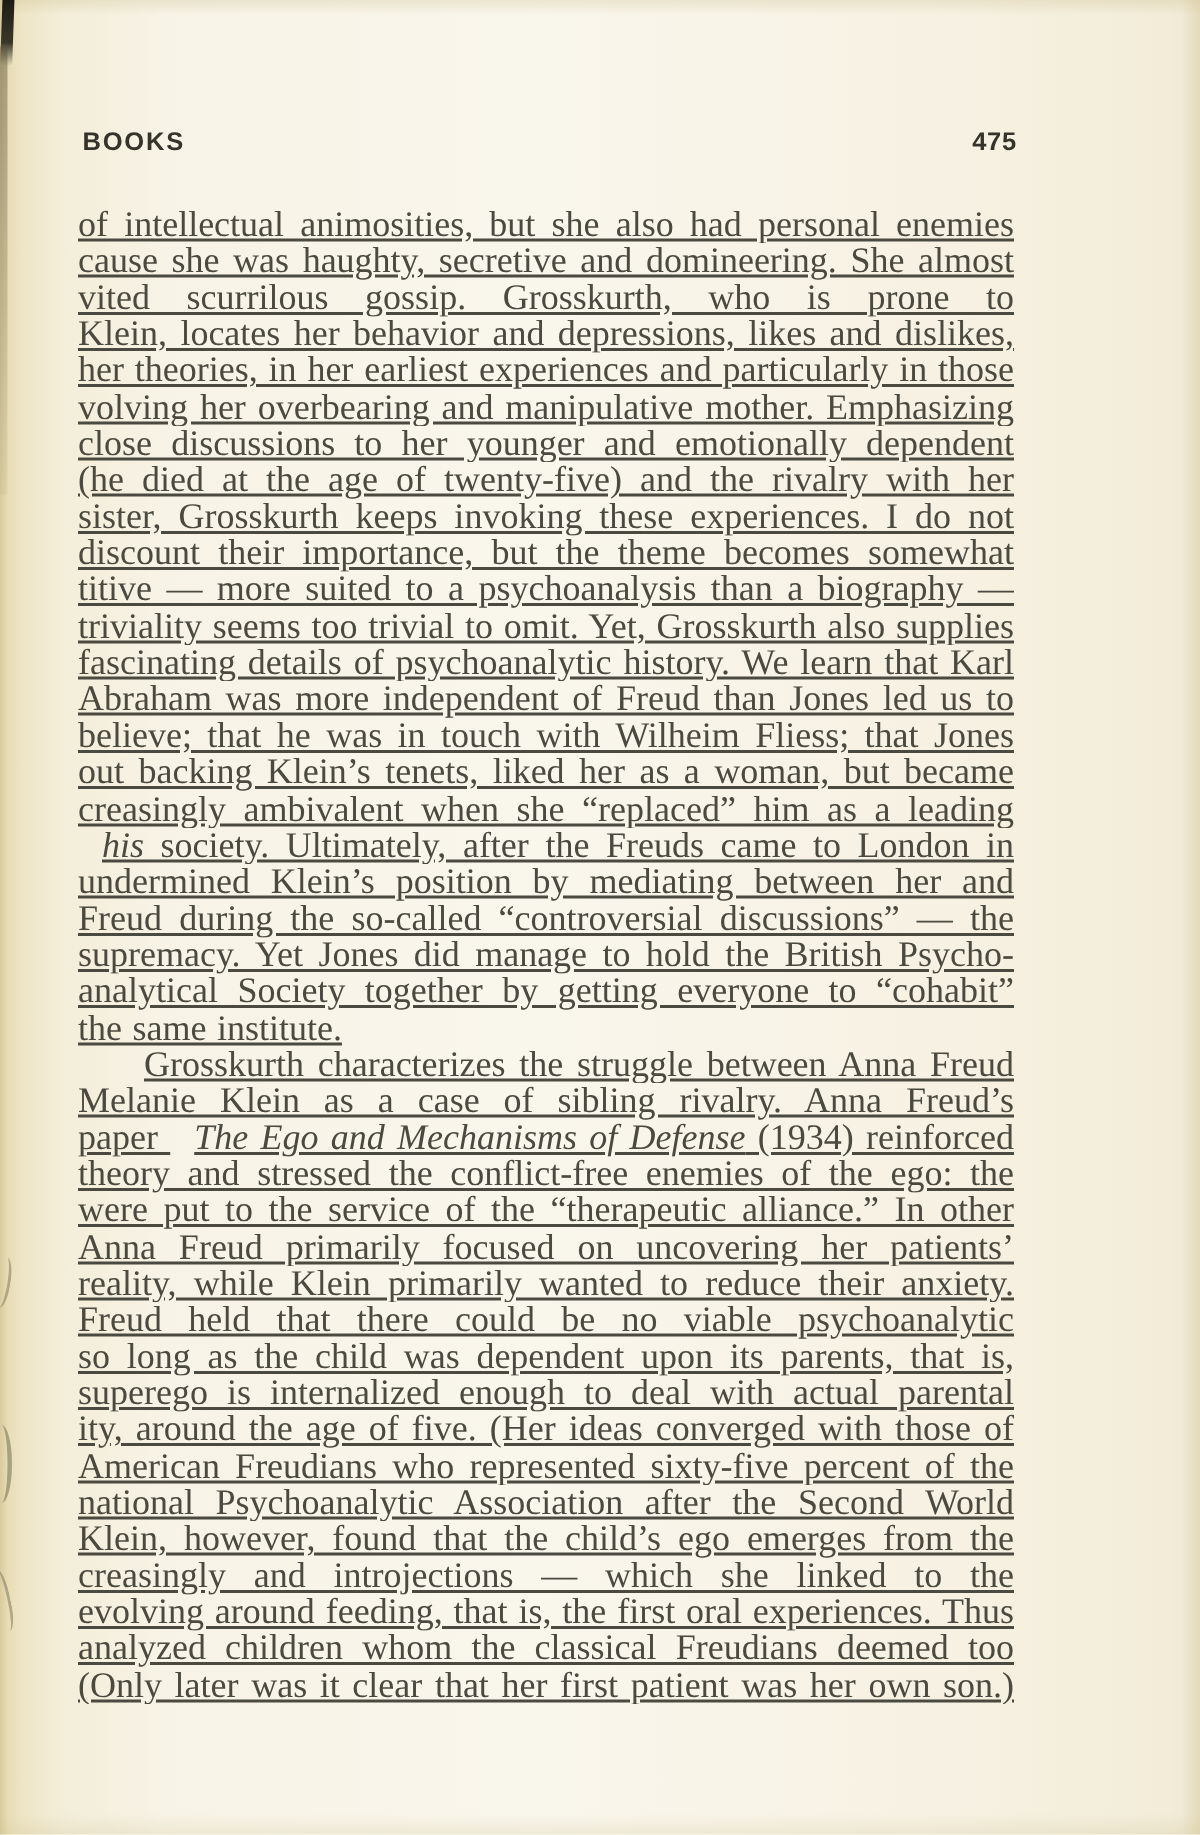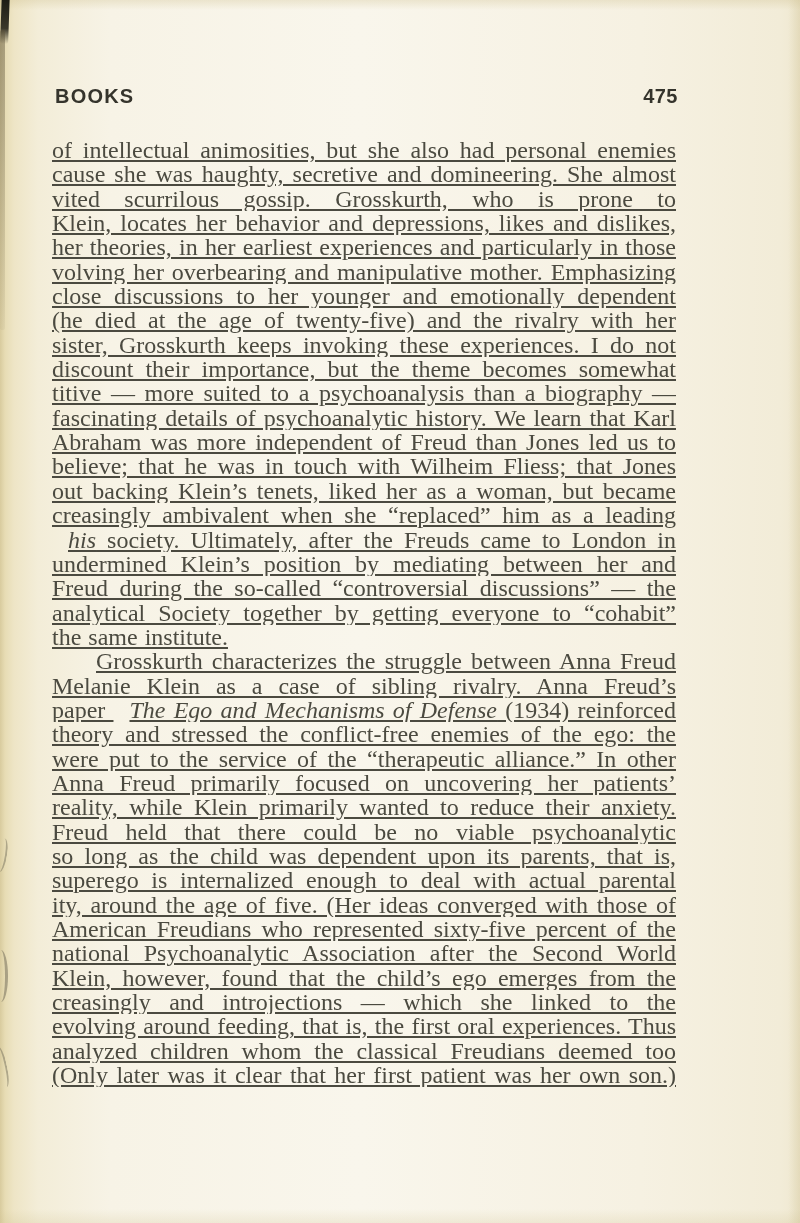--- a/index.html
+++ b/index.html
@@ -57,21 +57,21 @@
     left: -4px; top: 1046px; width: 11px; height: 42px;
     border-right: 2px solid rgba(105,100,82,0.45);
     border-radius: 45%; transform: rotate(-12deg);
   }
 
   .running-head {
     position: absolute;
     top: 85px; left: 55px; width: 623px;
     display: flex; justify-content: space-between; align-items: baseline;
     font-family: "Liberation Sans", sans-serif;
-    font-size: 20px; font-weight: 700;
+    font-size: 17px; font-weight: 700;
     letter-spacing: 1.2px;
     color: var(--head-ink);
   }
   .running-head .page-num { letter-spacing: 0.5px; }
 
   .text-block {
     position: absolute;
     top: 138px; left: 52px; width: 624px;
     font-size: 24px;
     line-height: 24.35px;
@@ -110,28 +110,30 @@
       <div class="line"><span>cause she was haughty, secretive and domineering. She almost in-</span></div>
       <div class="line"><span>vited scurrilous gossip. Grosskurth, who is prone to psychoanalyzing</span></div>
       <div class="line"><span>Klein, locates her behavior and depressions, likes and dislikes, and</span></div>
       <div class="line"><span>her theories, in her earliest experiences and particularly in those in-</span></div>
       <div class="line"><span>volving her overbearing and manipulative mother. Emphasizing the</span></div>
       <div class="line"><span>close discussions to her younger and emotionally dependent brother</span></div>
       <div class="line"><span>(he died at the age of twenty-five) and the rivalry with her older</span></div>
       <div class="line"><span>sister, Grosskurth keeps invoking these experiences. I do not want to</span></div>
       <div class="line"><span>discount their importance, but the theme becomes somewhat repe-</span></div>
       <div class="line"><span>titive — more suited to a psychoanalysis than a biography — for no</span></div>
+      <div class="line"><span>triviality seems too trivial to omit. Yet, Grosskurth also supplies</span></div>
       <div class="line"><span>fascinating details of psychoanalytic history. We learn that Karl</span></div>
       <div class="line"><span>Abraham was more independent of Freud than Jones led us to</span></div>
       <div class="line"><span>believe; that he was in touch with Wilheim Fliess; that Jones started</span></div>
       <div class="line"><span>out backing Klein’s tenets, liked her as a woman, but became in-</span></div>
       <div class="line"><span>creasingly ambivalent when she “replaced” him as a leading figure in</span></div>
       <div class="line"><span class="it">his</span><span> society. Ultimately, after the Freuds came to London in 1938, he</span></div>
       <div class="line"><span>undermined Klein’s position by mediating between her and Anna</span></div>
       <div class="line"><span>Freud during the so-called “controversial discussions” — the battle for</span></div>
+      <div class="line"><span>supremacy. Yet Jones did manage to hold the British Psycho-</span></div>
       <div class="line"><span>analytical Society together by getting everyone to “cohabit” within</span></div>
       <div class="line par-end"><span>the same institute.</span></div>
       <div class="line indent"><span>Grosskurth characterizes the struggle between Anna Freud and</span></div>
       <div class="line"><span>Melanie Klein as a case of sibling rivalry. Anna Freud’s seminal</span></div>
       <div class="line"><span>paper </span><span class="it">The Ego and Mechanisms of Defense</span><span> (1934) reinforced Freud’s ego</span></div>
       <div class="line"><span>theory and stressed the conflict-free enemies of the ego: the latter</span></div>
       <div class="line"><span>were put to the service of the “therapeutic alliance.” In other words,</span></div>
       <div class="line"><span>Anna Freud primarily focused on uncovering her patients’ psychic</span></div>
       <div class="line"><span>reality, while Klein primarily wanted to reduce their anxiety. Anna</span></div>
       <div class="line"><span>Freud held that there could be no viable psychoanalytic transference</span></div>

